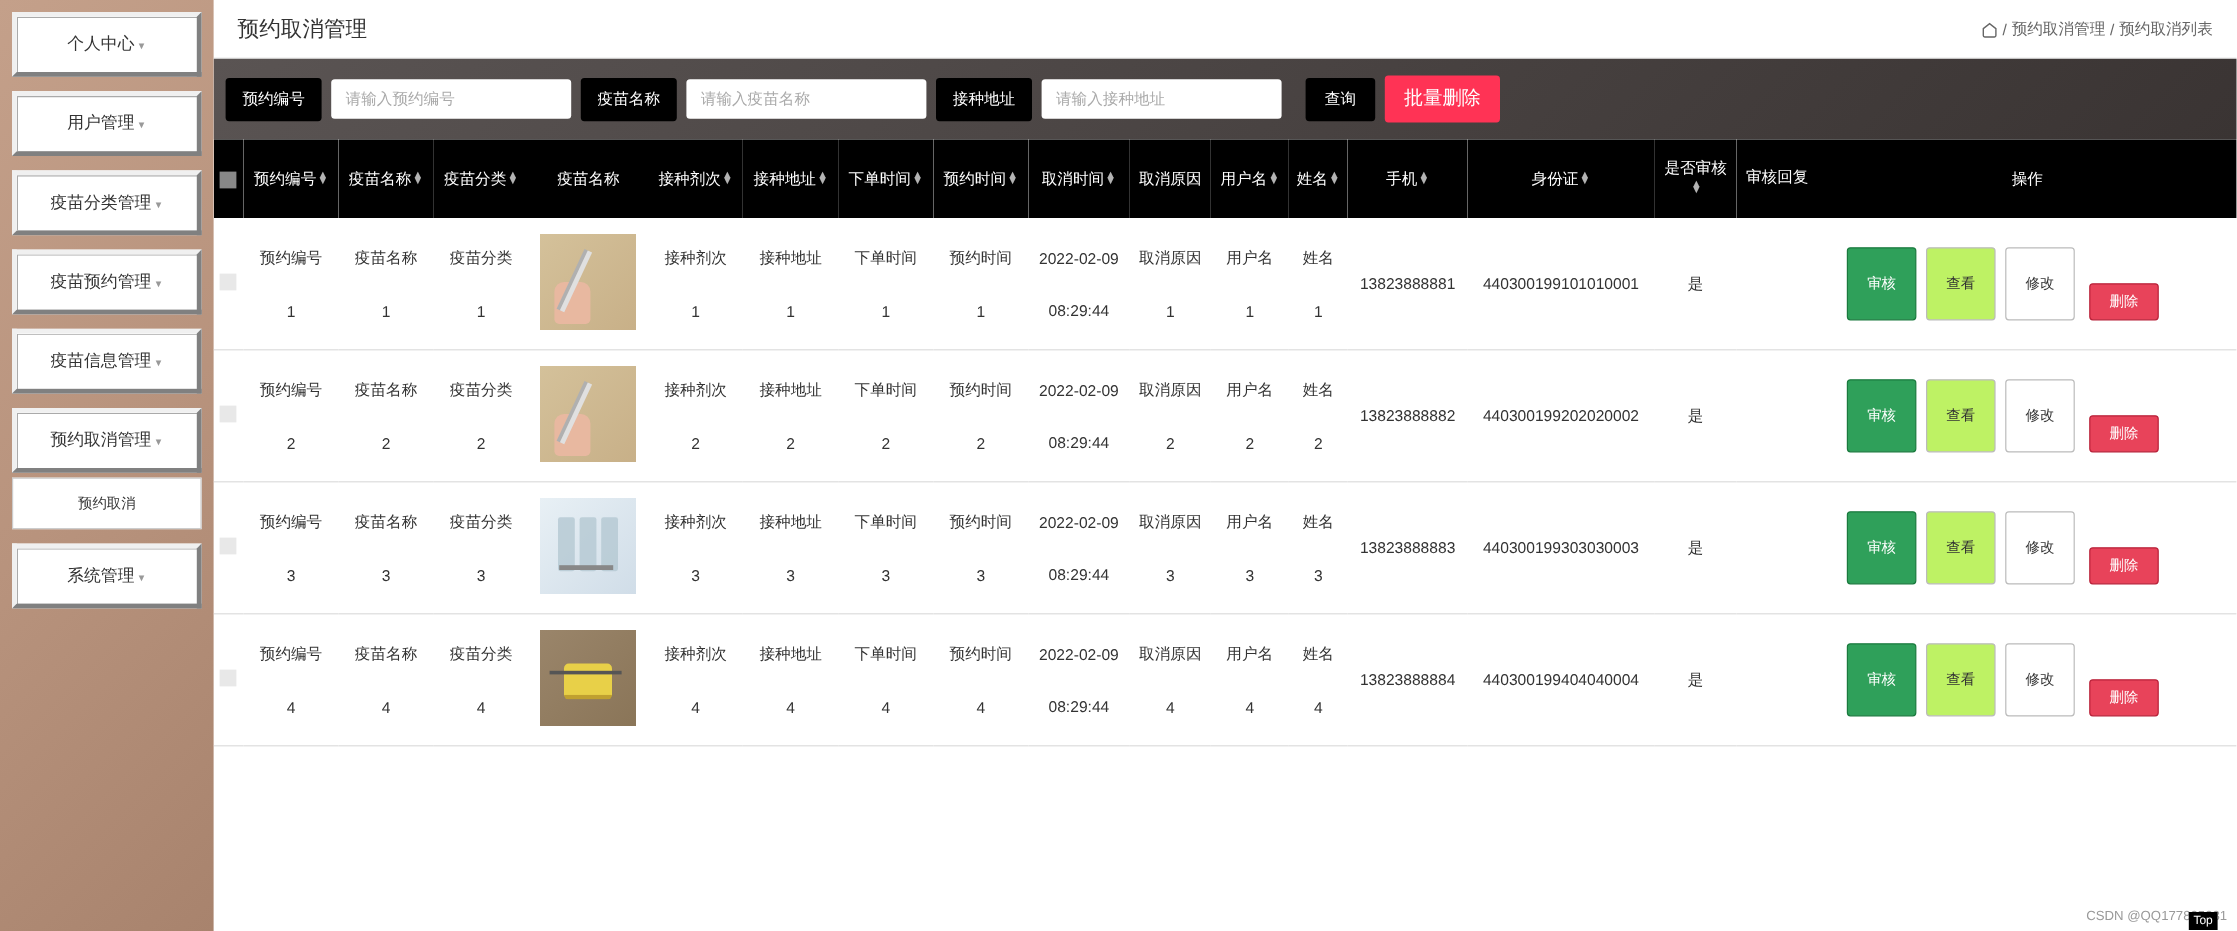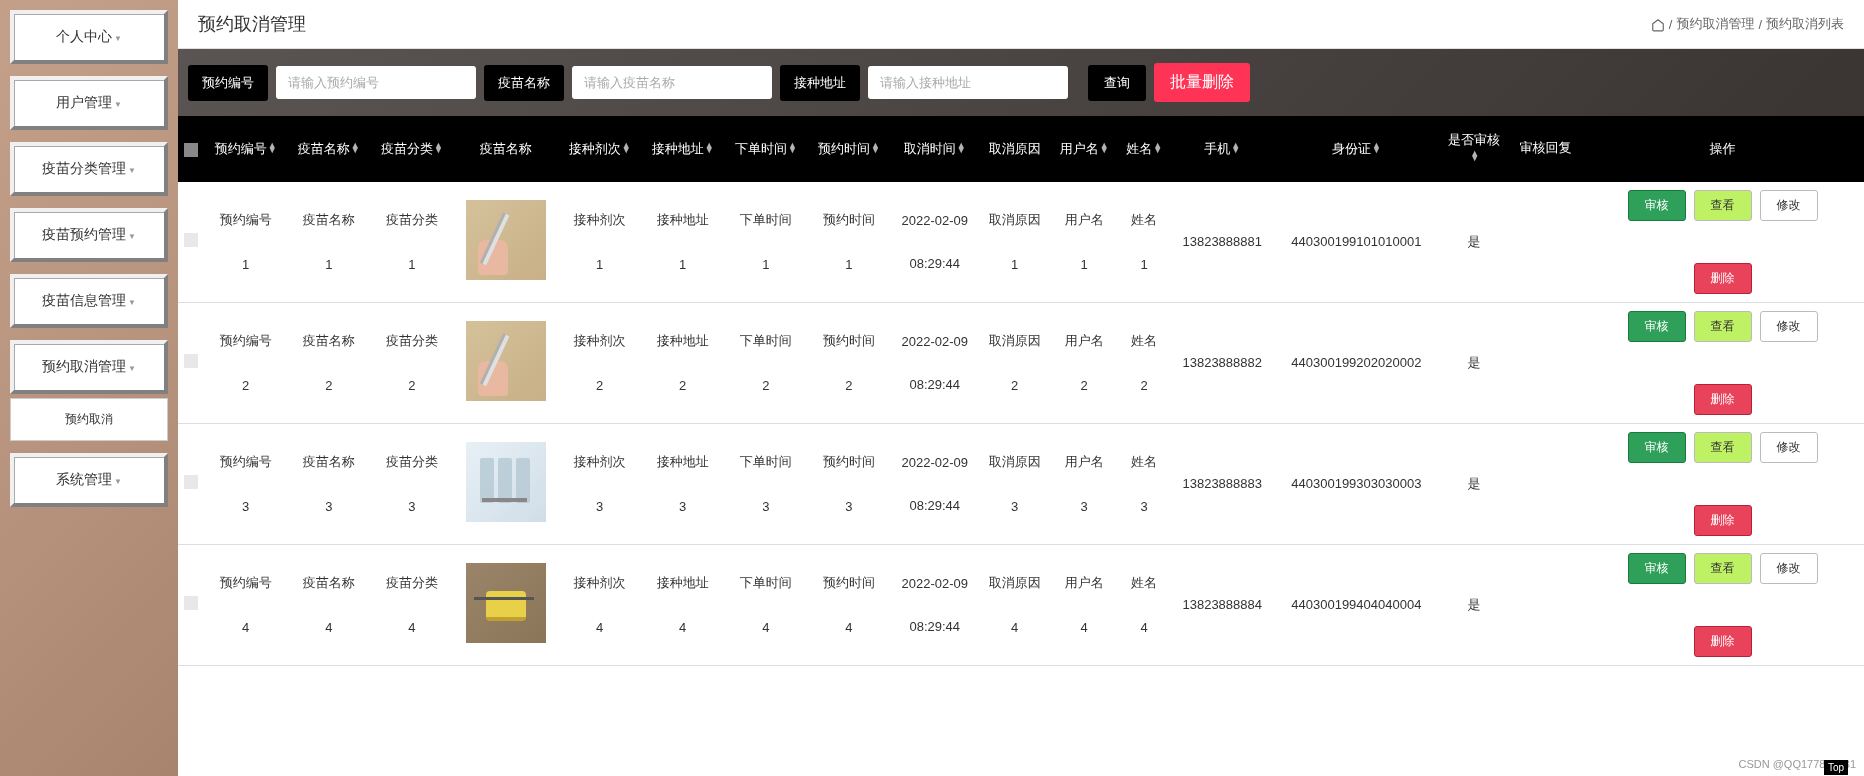--- a/index.html
+++ b/index.html
@@ -44,21 +44,21 @@
     .img-syringe { background: linear-gradient(135deg, #d4c19a 0%, #c8b088 100%); position: relative; }
     .img-syringe::after { content: ""; position: absolute; left: 35%; top: 15%; width: 4px; height: 55px; background: #e0e0e0; transform: rotate(25deg); box-shadow: -3px 0 0 #b0b0b0; }
     .img-syringe::before { content: ""; position: absolute; left: 15%; top: 50%; width: 30px; height: 35px; background: #e8b8a0; border-radius: 8px 8px 4px 4px; }
     .img-vials { background: linear-gradient(135deg, #e8f0f5 0%, #d0dde8 100%); position: relative; }
     .img-vials::before { content: ""; position: absolute; left: 18%; top: 20%; width: 14px; height: 45px; background: rgba(180,200,210,0.8); border-radius: 2px; box-shadow: 18px 0 0 rgba(180,200,210,0.8), 36px 0 0 rgba(180,200,210,0.8); }
     .img-vials::after { content: ""; position: absolute; left: 20%; top: 70%; width: 45px; height: 4px; background: #888; }
     .img-ampoule { background: linear-gradient(135deg, #9a856a 0%, #8a7558 100%); position: relative; }
     .img-ampoule::before { content: ""; position: absolute; left: 25%; top: 35%; width: 40px; height: 26px; background: #e8d048; border-radius: 4px; border-bottom: 4px solid #c0a030; }
     .img-ampoule::after { content: ""; position: absolute; left: 10%; top: 42%; width: 60px; height: 3px; background: #555; }
     
-    .action-cell { display: flex; flex-direction: column; gap: 12px; align-items: center; padding: 0 20px; }
+    .action-cell { display: flex; flex-direction: row; gap: 12px; padding: 0 20px; }
     .action-row { display: flex; gap: 8px; }
     .btn { padding: 6px 16px; border-radius: 3px; font-size: 12px; cursor: pointer; border: 1px solid transparent; }
     .btn-audit { background: #2fa05a; color: #fff; border-color: #1a7a3e; }
     .btn-view { background: #bef264; color: #333; border-color: #bbb; }
     .btn-edit { background: #fff; color: #333; border-color: #bbb; }
     .btn-del { background: #e8435a; color: #fff; border-color: #b82038; margin-top: 30px; }
     
     .watermark { position: absolute; right: 8px; bottom: 6px; font-size: 11px; color: #999; }
     .top-badge { position: absolute; right: 16px; bottom: 1px; background: #000; color: #fff; font-size: 10px; padding: 2px 4px; }
   </style>

